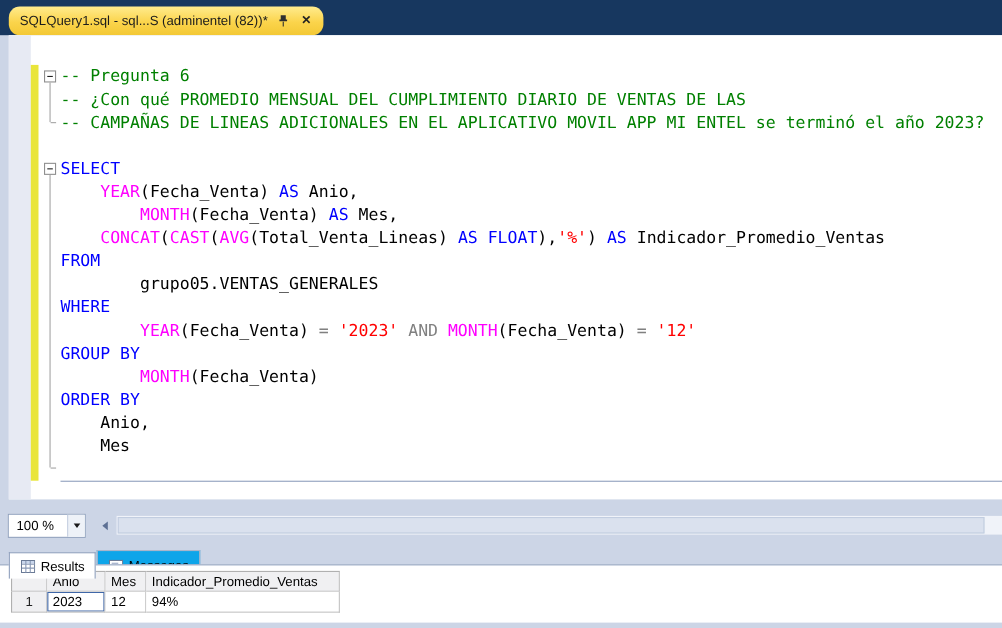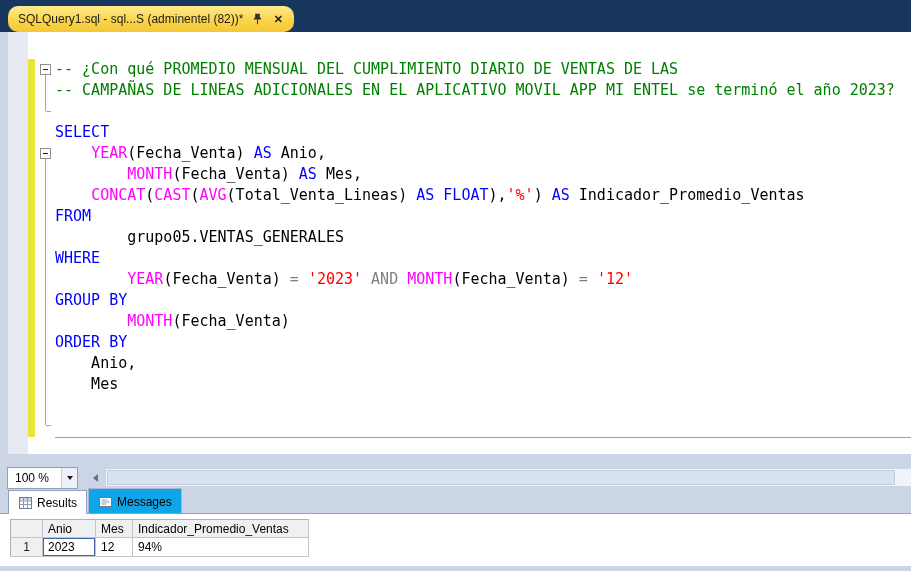--- a/index.html
+++ b/index.html
@@ -57,21 +57,21 @@
   .zoom .zl { flex:1; font-size:12px; padding-left:7px; color:#000; white-space:nowrap; }
   .zoom .zarr { width:16px; height:20px; border-left:1px solid #c6d0e0; background:#eef2f8; display:flex; align-items:center; justify-content:center; }
   .tri-dn { display:block; width:0; height:0; border-left:3.5px solid transparent; border-right:3.5px solid transparent; border-top:4px solid #1a1a1a; }
   .sbtn { position:absolute; left:88px; top:15px; width:15px; height:17px; display:flex; align-items:center; justify-content:center; }
   .tri-left { display:block; width:0; height:0; border-top:4.5px solid transparent; border-bottom:4.5px solid transparent; border-right:5px solid #5d7094; }
   .strack { position:absolute; left:106px; top:15px; width:805px; height:17px; background:#f0f3f9; }
   .sthumb { position:absolute; left:1px; top:1px; width:788px; height:15px; background:#dae1ee; border:1px solid #c2cde0; }
 
   
   .rpane { position:absolute; left:0; top:490px; width:911px; height:81px; }
-  .rtabs { position:absolute; left:8px; top:0; height:24px; display:flex; align-items:flex-end; }
+  .rtabs { position:absolute; left:8px; top:12px; height:24px; display:flex; align-items:flex-end; }
   .rtab { display:flex; align-items:center; gap:5px; padding:0 9px; font-size:12px; color:#000; white-space:nowrap; }
   .rtab.active { background:#fff; border:1px solid #8fa0bd; border-bottom:none; height:24px; position:relative; z-index:2; }
   .rtab.inactive { background:#0ea5e9; border:1px solid #a9b5ca; border-bottom:none; height:26px; margin-left:1px; }
   .rbody { position:absolute; left:0; top:23px; width:911px; height:53px; background:#fff; border-top:1px solid #8fa0bd; }
   .grid { position:absolute; left:10px; top:5px; font-size:12px; color:#000; }
   .grow { display:flex; }
   .gcell {
     height:19px; line-height:18px; padding:0 5px;
     border-right:1px solid #c3c3c3; border-bottom:1px solid #c3c3c3;
     background:#fff; overflow:hidden; white-space:nowrap;
@@ -108,20 +108,21 @@
       </div>
     <div class="fold-box fb2">
         <i></i>
       </div>
     <div class="fold-line fl1"></div>
     <div class="fold-line fl2"></div>
     <div class="fold-tick ft1"></div>
     <div class="fold-tick ft2"></div>
     <div class="code">
         <div class="code-line"></div>
+        <div class="code-line"><span class="tok-cm">-- Pregunta 6</span></div>
         <div class="code-line"><span class="tok-cm">-- ¿Con qué PROMEDIO MENSUAL DEL CUMPLIMIENTO DIARIO DE VENTAS DE LAS</span></div>
         <div class="code-line"><span class="tok-cm">-- CAMPAÑAS DE LINEAS ADICIONALES EN EL APLICATIVO MOVIL APP MI ENTEL se terminó el año 2023?</span></div>
         <div class="code-line"></div>
         <div class="code-line"><span class="tok-kw">SELECT</span></div>
         <div class="code-line"><span class="tok-pl">    </span><span class="tok-fn">YEAR</span><span class="tok-pl">(Fecha_Venta) </span><span class="tok-kw">AS</span><span class="tok-pl"> Anio,</span></div>
         <div class="code-line"><span class="tok-pl">        </span><span class="tok-fn">MONTH</span><span class="tok-pl">(Fecha_Venta) </span><span class="tok-kw">AS</span><span class="tok-pl"> Mes,</span></div>
         <div class="code-line"><span class="tok-pl">    </span><span class="tok-fn">CONCAT</span><span class="tok-pl">(</span><span class="tok-fn">CAST</span><span class="tok-pl">(</span><span class="tok-fn">AVG</span><span class="tok-pl">(Total_Venta_Lineas) </span><span class="tok-kw">AS</span><span class="tok-pl"> </span><span class="tok-kw">FLOAT</span><span class="tok-pl">),</span><span class="tok-str">'%'</span><span class="tok-pl">) </span><span class="tok-kw">AS</span><span class="tok-pl"> Indicador_Promedio_Ventas</span></div>
         <div class="code-line"><span class="tok-kw">FROM</span></div>
         <div class="code-line"><span class="tok-pl">        grupo05.VENTAS_GENERALES</span></div>
         <div class="code-line"><span class="tok-kw">WHERE</span></div>

